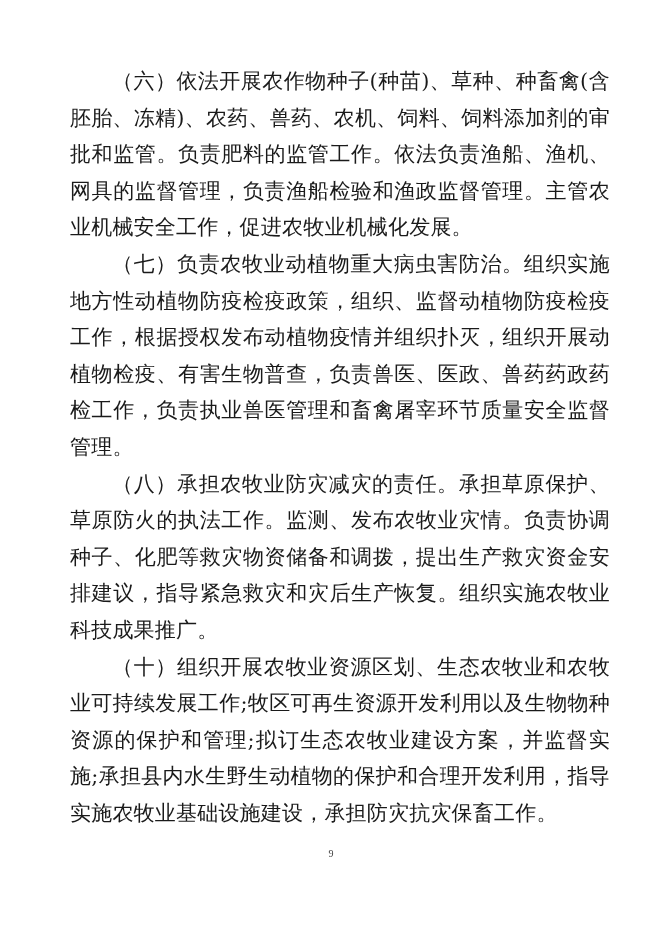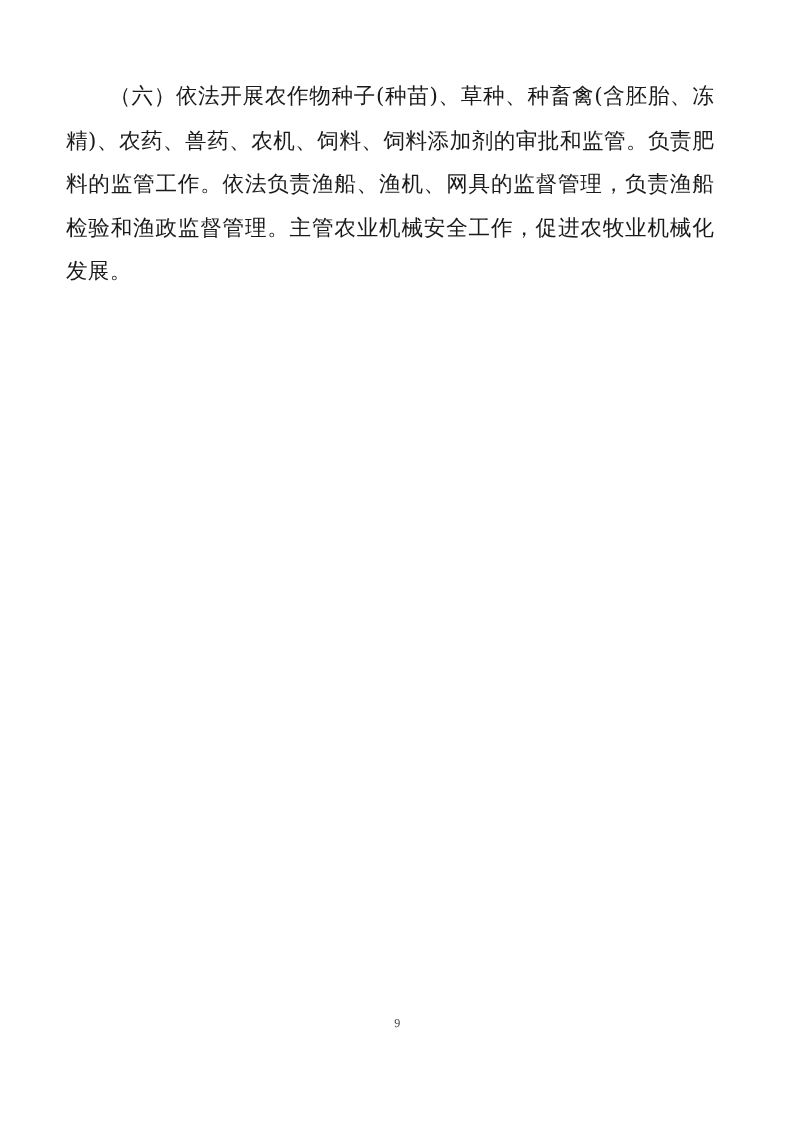--- a/index.html
+++ b/index.html
@@ -1,23 +1,23 @@
 <!DOCTYPE html>
 <html><head>
 <meta charset="utf-8">
 <style>
   html, body { margin: 0; padding: 0; background: #ffffff; }
   body { width: 662px; height: 936px; position: relative; overflow: hidden; }
   .page {
     position: absolute;
-    left: 55px;
+    left: 70px;
     top: 63px;
     width: 540px;
     font-family: "DejaVu Serif", "Liberation Serif", serif;
-    font-size: 18px;
+    font-size: 21px;
     color: #1a1a1a;
   }
   .para {
     margin: 0;
     line-height: 36.6px;
     text-align: justify;
     text-indent: 2em;
     letter-spacing: 0.2px;
   }
   .page-number {
@@ -29,15 +29,18 @@
     font-family: "Liberation Serif", serif;
     font-size: 10px;
     color: #444;
   }
 </style>
 </head>
 <body>
 
 <div class="page">
   <p class="para">（六）依法开展农作物种子(种苗)、草种、种畜禽(含胚胎、冻精)、农药、兽药、农机、饲料、饲料添加剂的审批和监管。负责肥料的监管工作。依法负责渔船、渔机、网具的监督管理，负责渔船检验和渔政监督管理。主管农业机械安全工作，促进农牧业机械化发展。</p>
+  <p class="para">（七）负责农牧业动植物重大病虫害防治。组织实施地方性动植物防疫检疫政策，组织、监督动植物防疫检疫工作，根据授权发布动植物疫情并组织扑灭，组织开展动植物检疫、有害生物普查，负责兽医、医政、兽药药政药检工作，负责执业兽医管理和畜禽屠宰环节质量安全监督管理。</p>
+  <p class="para">（八）承担农牧业防灾减灾的责任。承担草原保护、草原防火的执法工作。监测、发布农牧业灾情。负责协调种子、化肥等救灾物资储备和调拨，提出生产救灾资金安排建议，指导紧急救灾和灾后生产恢复。组织实施农牧业科技成果推广。</p>
+  <p class="para">（十）组织开展农牧业资源区划、生态农牧业和农牧业可持续发展工作;牧区可再生资源开发利用以及生物物种资源的保护和管理;拟订生态农牧业建设方案，并监督实施;承担县内水生野生动植物的保护和合理开发利用，指导实施农牧业基础设施建设，承担防灾抗灾保畜工作。</p>
 </div>
 
 <div class="page-number">9</div>
 
 </body></html>

